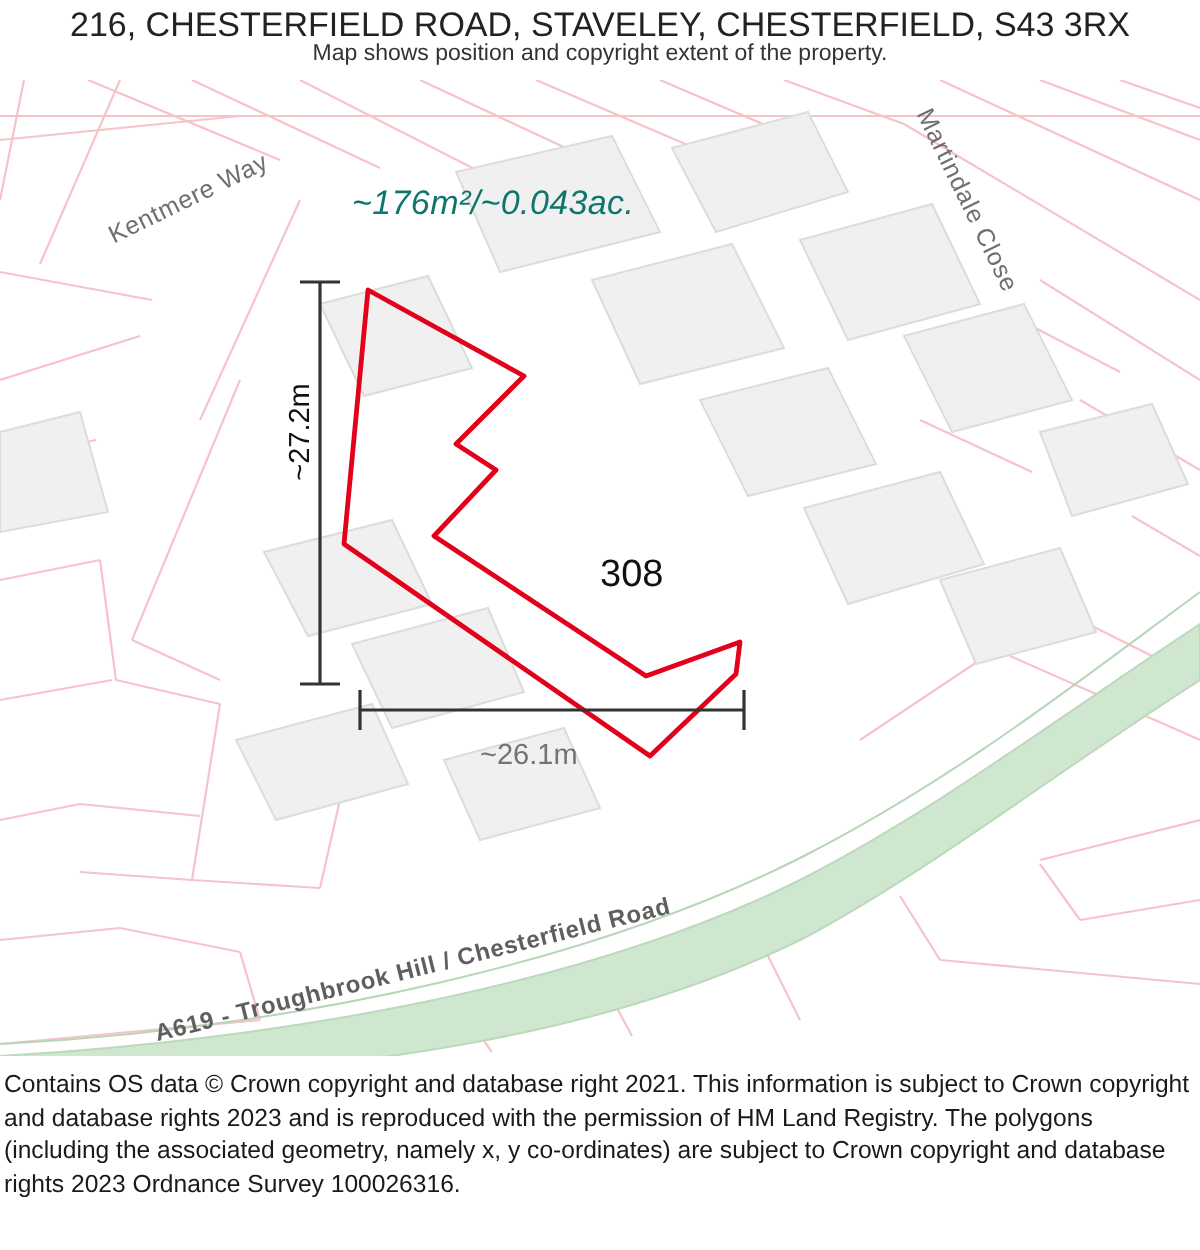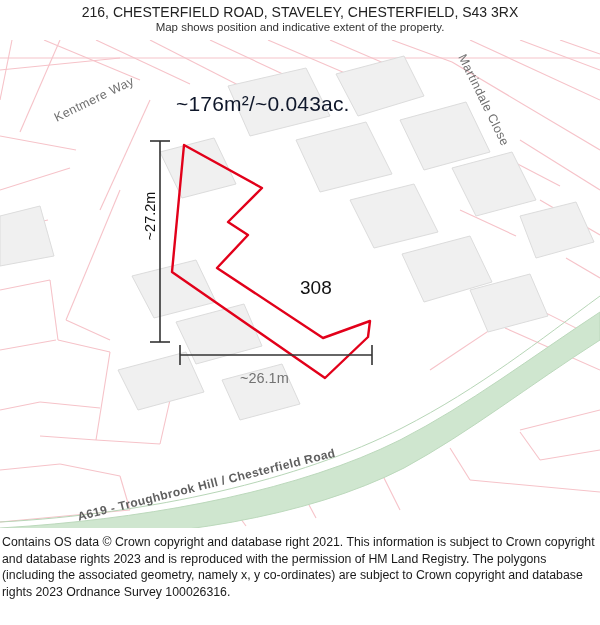--- a/index.html
+++ b/index.html
@@ -21,21 +21,21 @@
   }
   .title-block {
     position: absolute;
     top: 0;
     left: 0;
     width: 600px;
     text-align: center;
     padding-top: 5px;
   }
   .title-line1 {
-    font-size: 14px;
+    font-size: 17px;
     color: #222;
     line-height: 15px;
     white-space: nowrap;
   }
   .title-line2 {
     font-size: 11.5px;
     color: #333;
     line-height: 15px;
     white-space: nowrap;
   }
@@ -64,23 +64,24 @@
   .footer p {
     margin: 0;
     font-size: 12.3px;
     line-height: 16.6px;
     color: #1a1a1a;
   }
   .area-label {
     position: absolute;
     left: 176px;
     top: 52px;
-    font-size: 21px;
-    color: #0f172a;
+    font-size: 17px;
+    color: #0f766e;
     letter-spacing: 0.2px;
+    font-style: italic;
   }
   .plot-number {
     position: absolute;
     left: 300px;
     top: 237px;
     font-size: 19px;
     color: #111;
   }
   .dim-vert {
     position: absolute;
@@ -129,21 +130,21 @@
     font-weight: bold;
   }
 </style>
 </head>
 <body>
 
 <div class="page">
 
   <div class="title-block">
     <div class="title-line1">216, CHESTERFIELD ROAD, STAVELEY, CHESTERFIELD, S43 3RX</div>
-    <div class="title-line2">Map shows position and indicative extent of the property.</div>
+    <div class="title-line2">Map shows position and copyright extent of the property.</div>
   </div>
 
   <div class="map-area">
     <svg class="map-svg" width="600" height="488" viewBox="0 0 600 488">
 
       <rect x="0" y="0" width="600" height="488" fill="#ffffff"></rect>
 
       <g stroke="#f6c3c9" stroke-width="1.1" fill="none">
         <path d="M0,18 L600,18"></path>
         <path d="M0,30 L120,18"></path>

